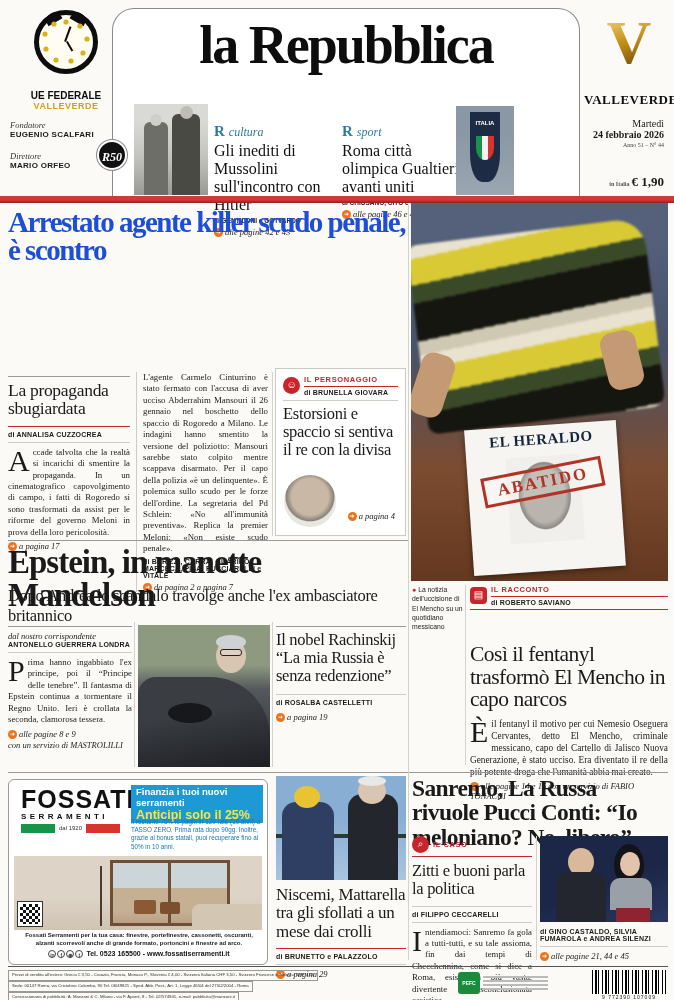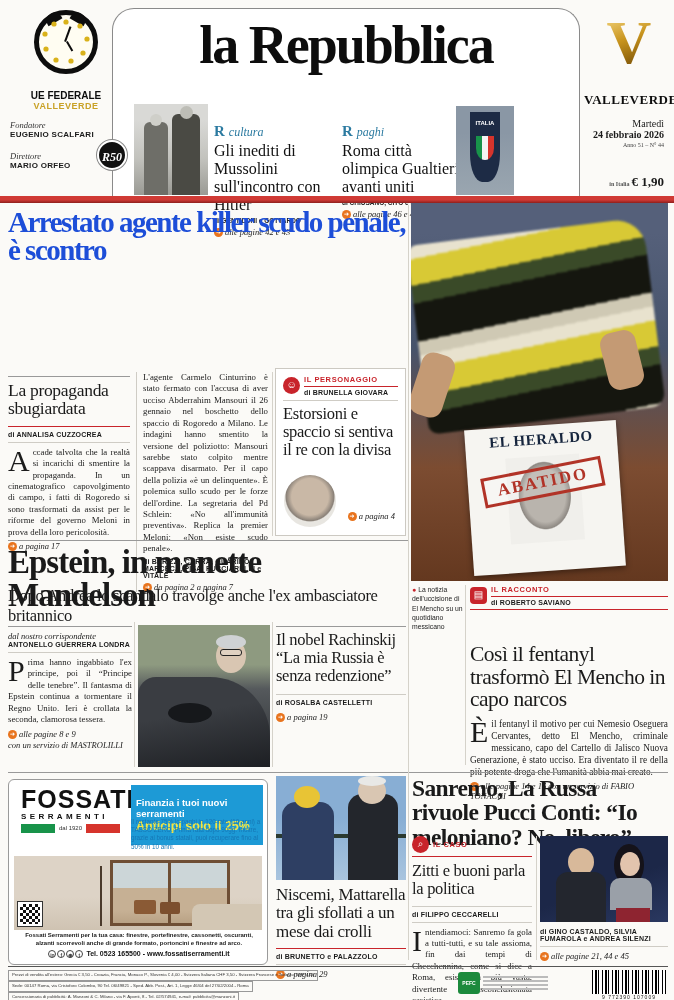--- a/index.html
+++ b/index.html
@@ -78,21 +78,21 @@
   .corr-label { font-style:italic; font-size:8.5px; }
 
   
   .ad-box { left:8px; top:779px; width:260px; height:186px; border:1.5px solid #9a9a9a; border-radius:6px; background:#fff; overflow:hidden; }
   .ad-brand { font-family:"Liberation Sans",sans-serif; font-weight:bold; font-size:25px; letter-spacing:1px; color:#111; line-height:.95; }
   .ad-brand-sub { font-family:"Liberation Sans",sans-serif; font-weight:bold; font-size:8px; letter-spacing:3.4px; color:#111; }
   .ad-flag { display:flex; align-items:center; gap:4px; margin-top:3px; }
   .flag-g { width:34px; height:9px; background:#18934a; }
   .flag-r { width:34px; height:9px; background:#d6342c; }
   .ad-since { font-family:"Liberation Sans",sans-serif; font-size:6px; color:#333; }
-  .ad-banner { position:absolute; left:122px; top:5px; width:132px; background:#1d9ad6; padding:12px 5px; font-family:"Liberation Sans",sans-serif; font-weight:bold; }
+  .ad-banner { position:absolute; left:122px; top:5px; width:132px; background:#1d9ad6; padding:1px 5px; font-family:"Liberation Sans",sans-serif; font-weight:bold; }
   .ad-b1 { color:#fff; font-size:9.5px; }
   .ad-b2 { color:#f5e642; font-size:12.5px; }
   .ad-body { position:absolute; left:122px; top:38px; width:134px; font-family:"Liberation Sans",sans-serif; font-size:6.3px; line-height:1.3; color:#1577b5; }
   .ad-photo { position:absolute; left:5px; top:76px; width:248px; height:74px; background:linear-gradient(180deg,#ddd3c6 0 55%,#cfc3b2 100%); overflow:hidden; }
   .ad-cap { position:absolute; left:10px; top:152px; width:240px; text-align:center; font-family:"Liberation Sans",sans-serif; font-weight:bold; font-size:6px; line-height:1.3; color:#222; }
   .ad-contact { position:absolute; left:10px; top:170px; width:240px; font-family:"Liberation Sans",sans-serif; font-weight:bold; font-size:7px; color:#111; text-align:center; }
   .soc { display:inline-block; width:8px; height:8px; border:1px solid #444; border-radius:50%; font-size:5px; line-height:8px; text-align:center; color:#444; margin-right:1px; vertical-align:-1px; }
   .san-hl { left:412px; top:776px; width:256px; font-weight:bold; font-size:23.5px; letter-spacing:-.6px; line-height:1.04; }
   .footer-rule { left:8px; top:966px; width:660px; border-top:1px solid #555; }
   .microtext { font-family:"Liberation Sans",sans-serif; font-size:4.3px; color:#333; line-height:1.6; }
@@ -163,21 +163,21 @@
       <span class="teaser-sec">cultura</span>
     </div>
     <div class="teaser-title">Gli inediti di Mussolini sull'incontro con Hitler</div>
     <div class="teaser-by">di GENTILONI e GOTTARDO</div>
     <div class="pageline"><span class="pl-icon">➜</span><span>alle pagine 42 e 43</span></div>
   </div>
 
   <div class="abs teaser" style="left:342px;">
     <div>
       <span class="teaser-r">R</span>
-      <span class="teaser-sec">paghi</span>
+      <span class="teaser-sec">sport</span>
     </div>
     <div class="teaser-title">Roma città olimpica Gualtieri: avanti uniti</div>
     <div class="teaser-by">di CHIUSANO, CITO e SERENI</div>
     <div class="pageline"><span class="pl-icon">➜</span><span>alle pagine 46 e 47</span></div>
   </div>
 
   <div class="abs italia-photo">
     <div style="position:absolute;left:14px;top:6px;width:30px;height:70px;background:#1d2b45;border-radius:0 0 40% 40%;"></div>
     <div style="position:absolute;left:17px;top:14px;width:24px;text-align:center;color:#fff;font-family:'Liberation Sans',sans-serif;font-weight:bold;font-size:6px;">ITALIA</div>
     <div style="position:absolute;left:20px;top:30px;width:18px;height:24px;border-radius:0 0 50% 50%;background:linear-gradient(90deg,#18934a 0 33%,#f4f4f4 33% 66%,#d6342c 66%);"></div>

